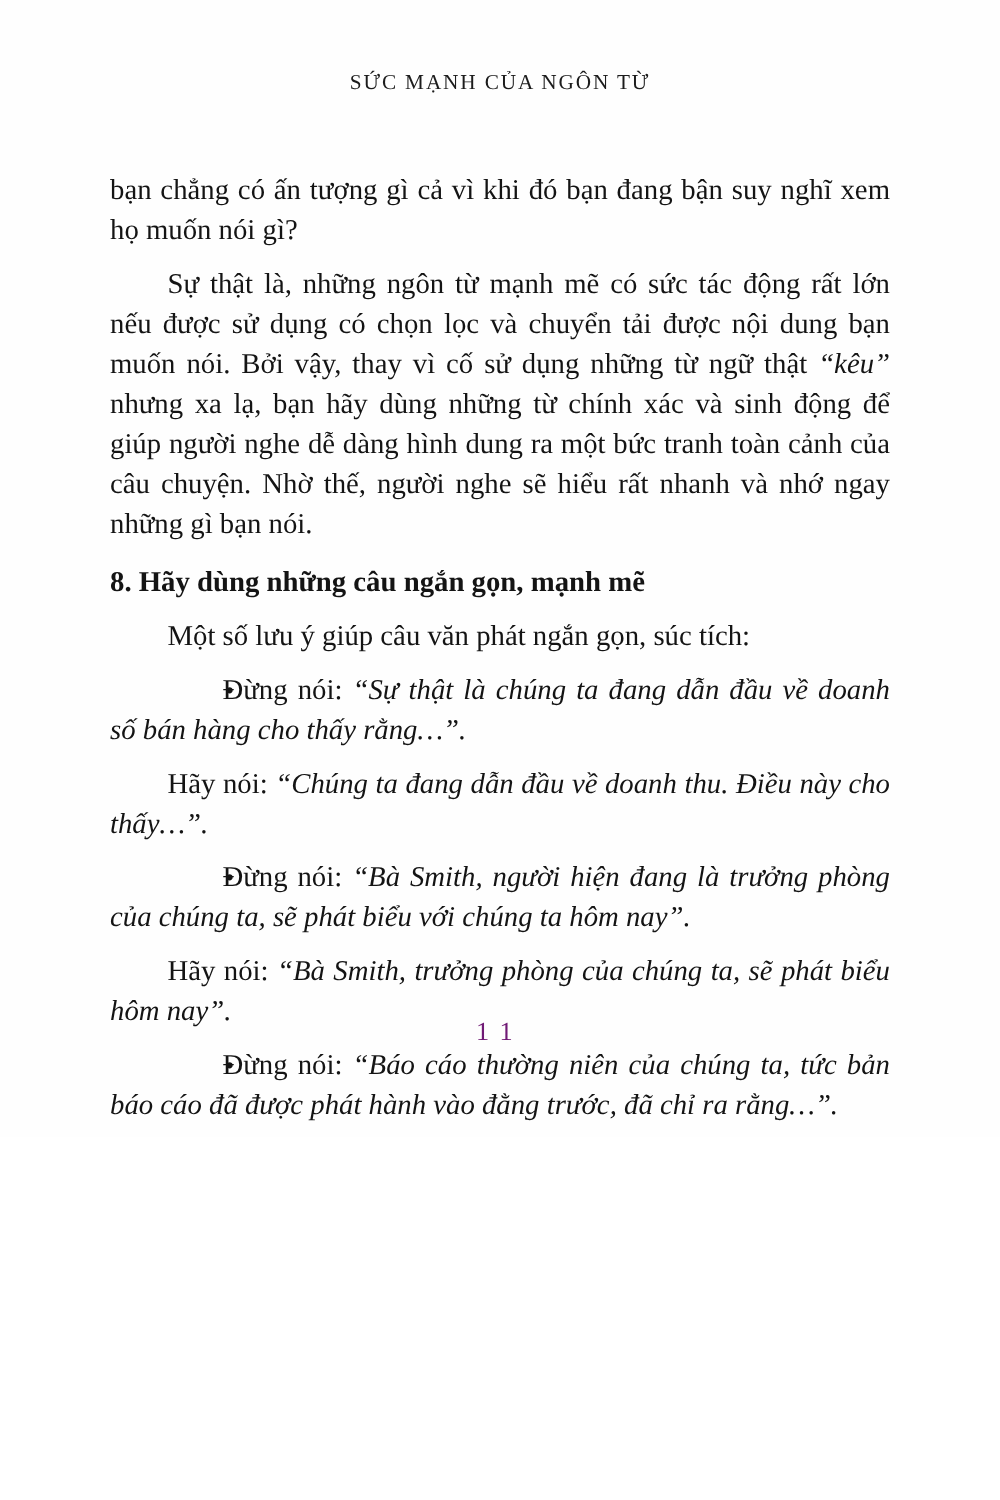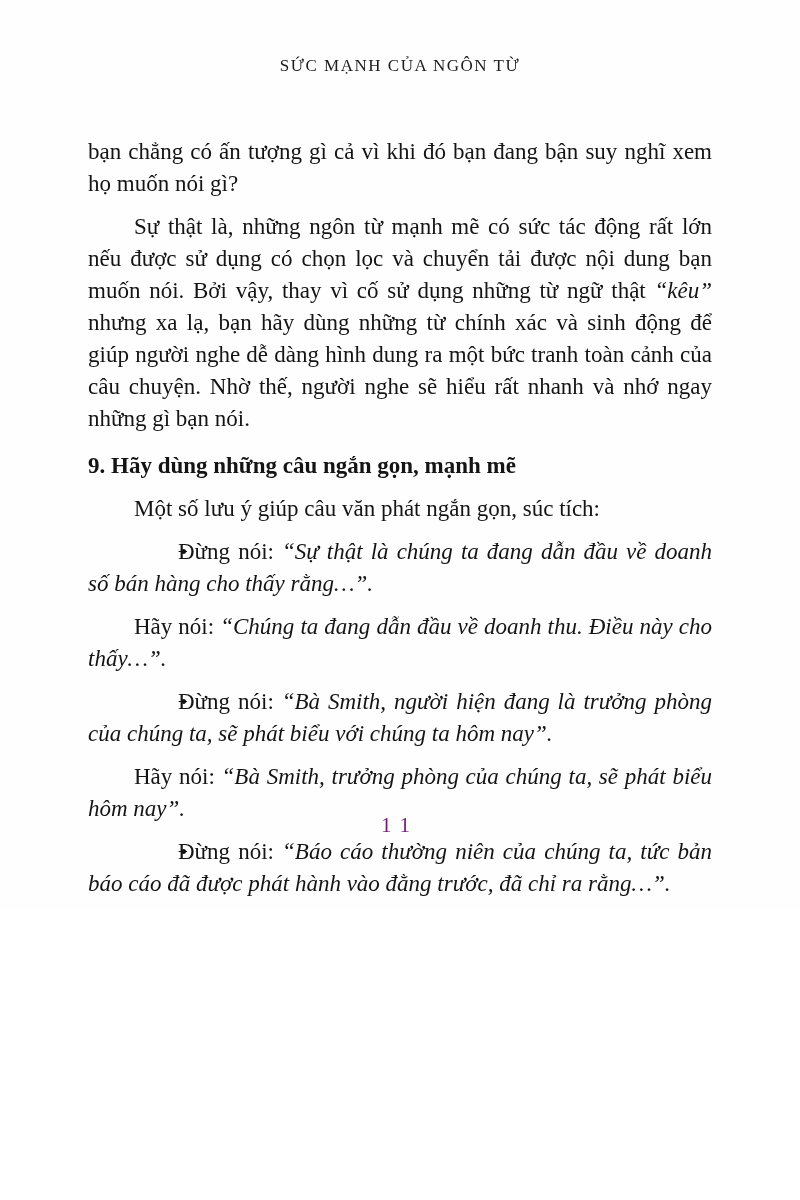--- a/index.html
+++ b/index.html
@@ -56,21 +56,21 @@
 <body>
 
 <div class="page">
 
   <div class="running-header">SỨC MẠNH CỦA NGÔN TỪ</div>
 
   <p>bạn chẳng có ấn tượng gì cả vì khi đó bạn đang bận suy nghĩ xem họ muốn nói gì?</p>
 
   <p class="indent"><span>Sự thật là, những ngôn từ mạnh mẽ có sức tác động rất lớn nếu được sử dụng có chọn lọc và chuyển tải được nội dung bạn muốn nói. Bởi vậy, thay vì cố sử dụng những từ ngữ thật </span><em>“kêu”</em><span> nhưng xa lạ, bạn hãy dùng những từ chính xác và sinh động để giúp người nghe dễ dàng hình dung ra một bức tranh toàn cảnh của câu chuyện. Nhờ thế, người nghe sẽ hiểu rất nhanh và nhớ ngay những gì bạn nói.</span></p>
 
-  <h2 class="section-heading">9. Hãy dùng những câu ngắn gọn, mạnh mẽ</h2>
+  <h2 class="section-heading">8. Hãy dùng những câu ngắn gọn, mạnh mẽ</h2>
 
 
   <p class="indent">Một số lưu ý giúp câu văn phát ngắn gọn, súc tích:</p>
 
   <p class="indent"><span class="bullet-dot">•</span><span>Đừng nói: </span><em>“Sự thật là chúng ta đang dẫn đầu về doanh số bán hàng cho thấy rằng…”.</em></p>
 
   <p class="indent"><span>Hãy nói: </span><em>“Chúng ta đang dẫn đầu về doanh thu. Điều này cho thấy…”.</em></p>
 
   <p class="indent"><span class="bullet-dot">•</span><span>Đừng nói: </span><em>“Bà Smith, người hiện đang là trưởng phòng của chúng ta, sẽ phát biểu với chúng ta hôm nay”.</em></p>
 

